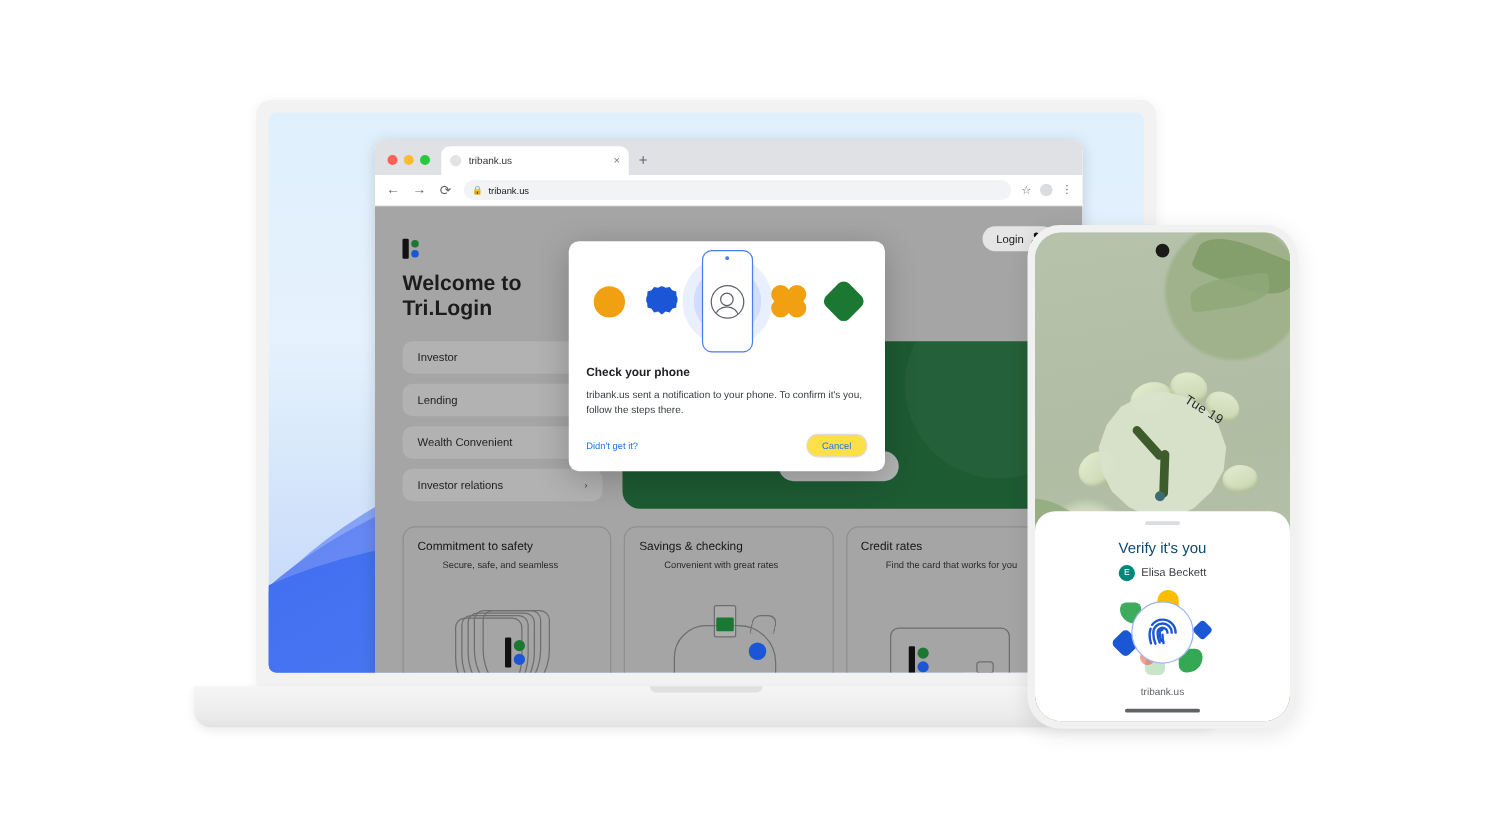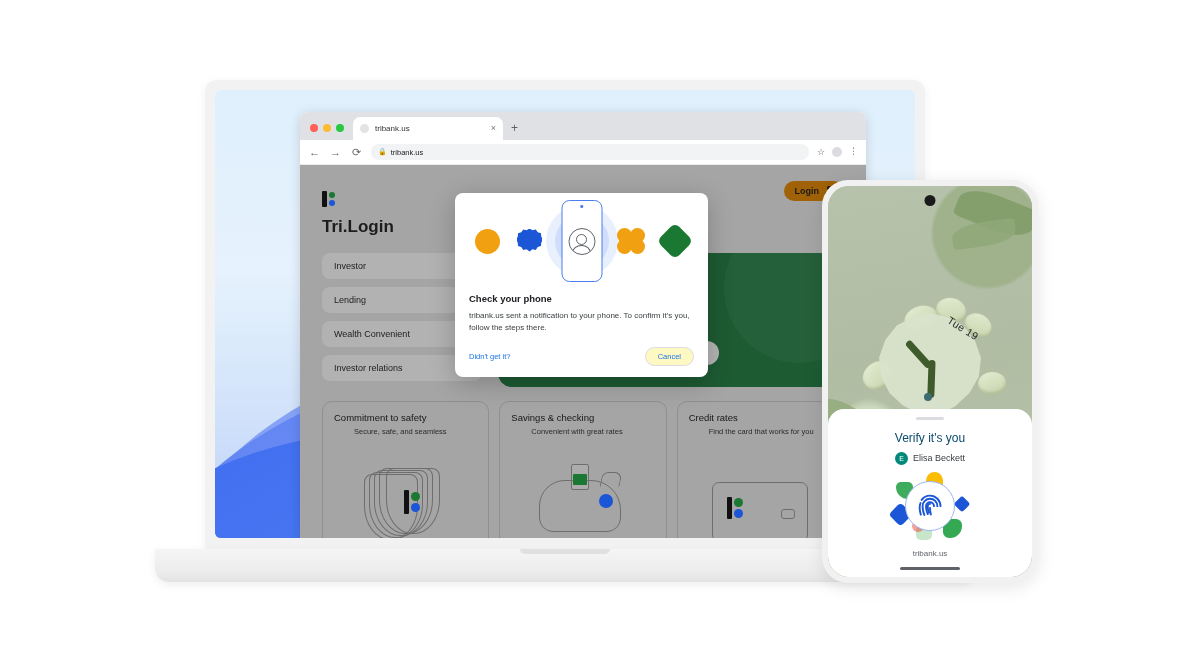--- a/index.html
+++ b/index.html
@@ -96,22 +96,22 @@
   .star { font-size: 9px; color: #5f6368; }
   .profile-av { width: 10px; height: 10px; border-radius: 50%; background: #dadce0; }
   .kebab { font-size: 9px; color: #5f6368; letter-spacing: 0; line-height: .6; }
 
   
   .viewport { position: relative; height: 395px; background: #a5a5a5; overflow: hidden; }
   .site { position: absolute; inset: 0; padding: 16px 22px; }
   .site-top { display: flex; justify-content: flex-end; }
   .login-btn {
     display: flex; gap: 5px;
-    background: #a16207; border-radius: 14px; padding: 5px 11px;
-    font-size: 9px; color: #1a1a1a; font-weight: bold;
+    background: #e5e5e5; border-radius: 14px; padding: 5px 11px;
+    font-size: 9px; color: #1a1a1a;
   }
   .person-ic { width: 9px; height: 9px; position: relative; }
   .person-ic::before { content:''; position:absolute; left:2.5px; top:0; width:4px; height:4px; border-radius:50%; background:#111; }
   .person-ic::after { content:''; position:absolute; left:0.5px; top:4.5px; width:8px; height:5px; border-radius:4px 4px 1px 1px; background:#111; }
 
   .logo { display: flex; align-items: center; gap: 2px; margin-top: -10px; }
   .logo-bar { width: 5px; height: 16px; background: #111; border-radius: 1px; }
   .logo-dots { display: flex; flex-direction: column; gap: 2px; }
   .logo-dot { width: 6px; height: 6px; border-radius: 50%; }
   .logo-dot.green { background: #1a7832; }
@@ -231,21 +231,21 @@
   .avatar-ill::before { content:''; position:absolute; left:50%; transform:translateX(-50%); top:5px; width:9px; height:9px; border-radius:50%; border:1.2px solid #5f6368; }
   .avatar-ill::after { content:''; position:absolute; left:50%; transform:translateX(-50%); bottom:-7px; width:17px; height:14px; border-radius:50%; border:1.2px solid #5f6368; }
 
   .modal-body { padding: 4px 14px 11px 14px; }
   .modal-title { font-size: 9.5px; font-weight: bold; color: #202124; margin-bottom: 6px; }
   .modal-text { font-size: 8px; color: #3c4043; line-height: 1.55; }
   .modal-actions { display: flex; align-items: center; justify-content: space-between; margin-top: 12px; }
   .link { font-size: 7.5px; color: #1a73e8; }
   .btn-outline {
     font-size: 7.5px; color: #1a73e8; border: 1px solid #dadce0;
-    border-radius: 12px; padding: 4px 12px; background: #fef9c3;
+    border-radius: 12px; padding: 4px 12px; background: #fde047;
   }
 
   
   .phone {
     position: absolute; left: 822px; top: 180px; width: 216px; height: 403px;
     background: #f1f1f1; border-radius: 26px; padding: 6px;
     box-shadow: 0 4px 18px rgba(0,0,0,.10);
   }
   .phone-screen {
     position: relative; width: 100%; height: 100%; border-radius: 21px; overflow: hidden;
@@ -393,20 +393,21 @@
 
               <div class="logo">
                 <span class="logo-bar"></span>
                 <span class="logo-dots">
                   <span class="logo-dot green"></span>
                   <span class="logo-dot blue"></span>
                 </span>
               </div>
 
               <div class="site-h1">
+                <div>Welcome to</div>
                 <div>Tri.Login</div>
               </div>
 
               <div class="site-cols">
                 <div class="menu-col">
                   <div class="menu-item">
                     <span>Investor</span>
                     <span class="chev"></span>
                   </div>
                   <div class="menu-item">

